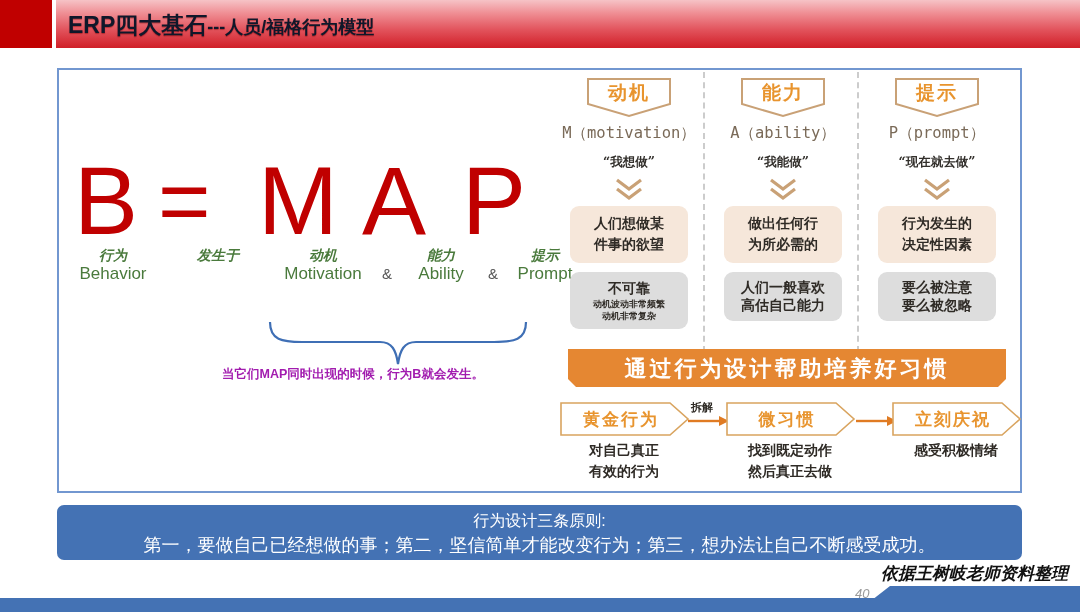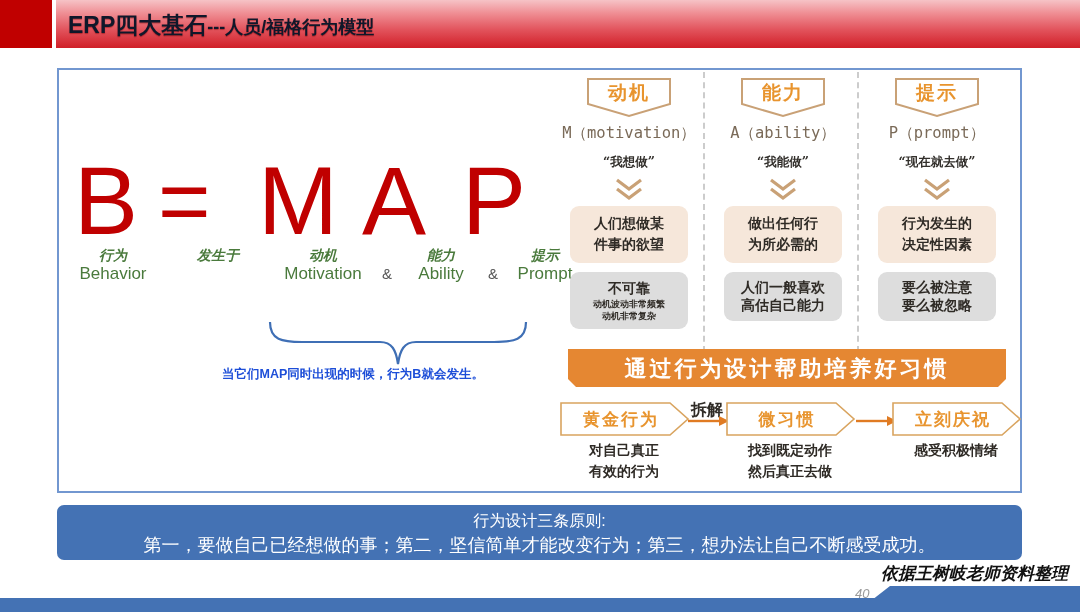--- a/index.html
+++ b/index.html
@@ -88,21 +88,21 @@
     position: absolute;
     color: #555555;
     font-size: 15px;
     top: 18px;
   }
 
   .red-note {
     position: absolute;
     left: 188px; top: 366px;
     width: 330px;
-    color: #1d4ed8;
+    color: #a21caf;
     font-size: 12.5px;
     font-weight: bold;
     text-align: center;
     white-space: nowrap;
   }
   .brace-svg {
     position: absolute;
     left: 268px; top: 320px;
   }
 
@@ -218,21 +218,21 @@
   }
 
   
   .flow {
     position: absolute;
     left: 560px; top: 402px;
     width: 460px; height: 90px;
   }
   .flow-arrow-lbl {
     position: absolute;
-    font-size: 16px;
+    font-size: 11px;
     font-weight: bold;
     color: #2f2b26;
     font-family: Liberation Serif, serif;
   }
   .fchev {
     position: absolute;
     top: 0; width: 130px; height: 34px;
   }
   .fchev .ftxt {
     position: absolute;

